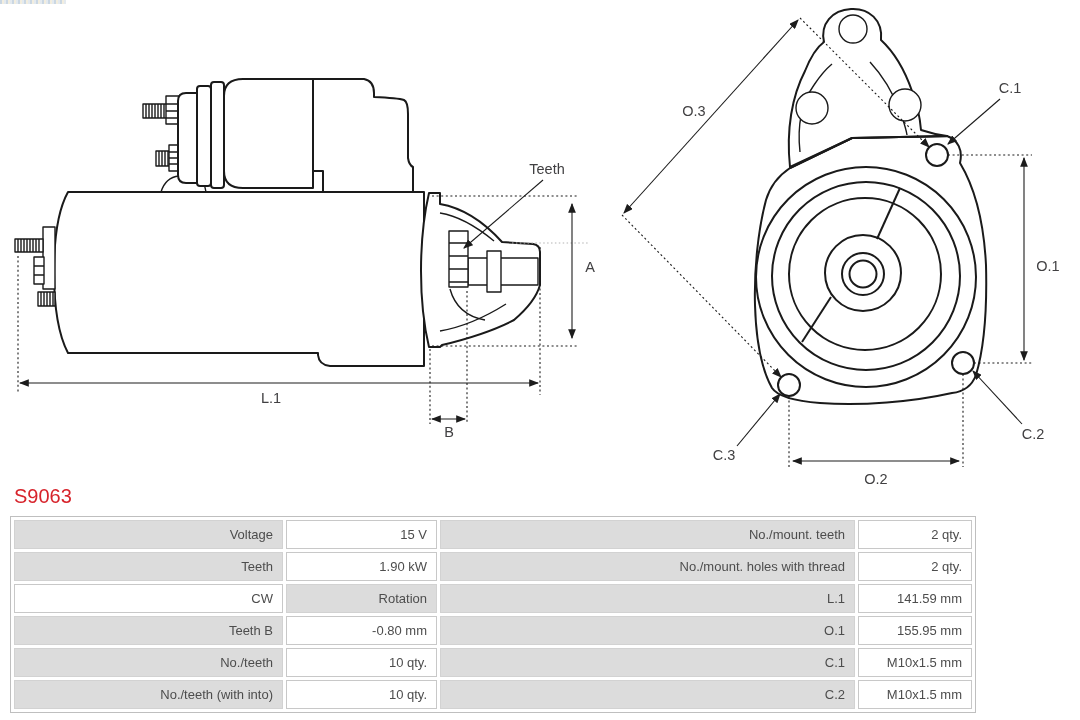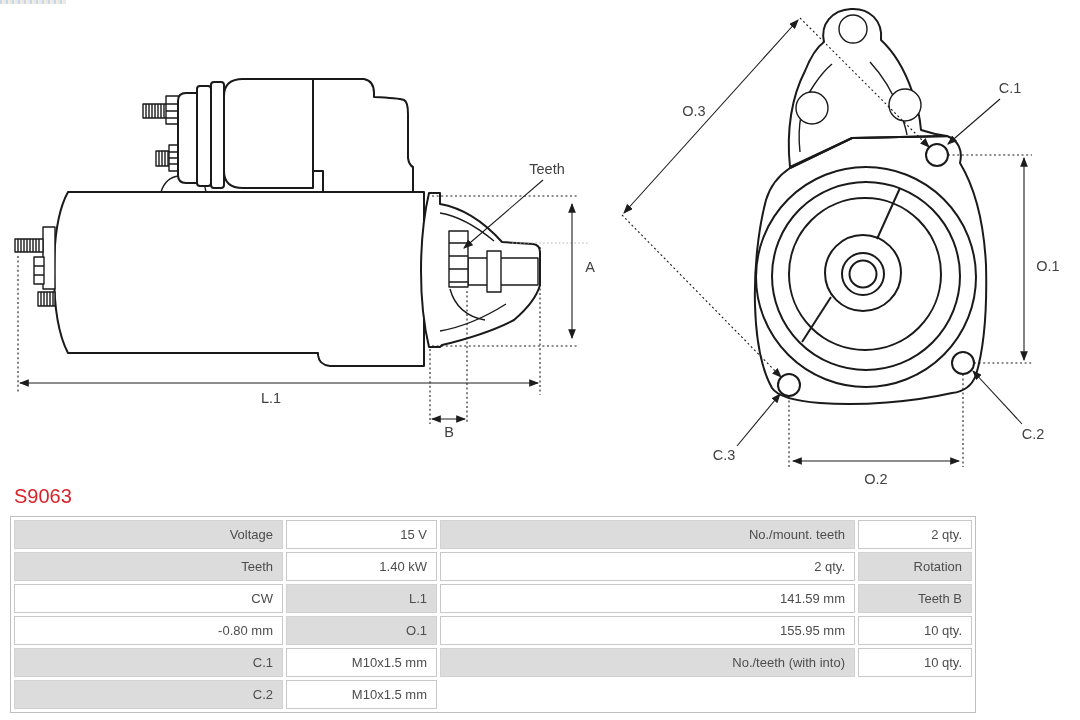--- a/index.html
+++ b/index.html
@@ -202,33 +202,35 @@
   <div class="part-number">S9063</div>
 
   <div class="spec-table">
 
     <div class="cell lbl">Voltage</div>
     <div class="cell val">15 V</div>
     <div class="cell lbl">No./mount. teeth</div>
     <div class="cell val">2 qty.</div>
 
     <div class="cell lbl">Teeth</div>
-    <div class="cell val">1.40 kW</div>
+    <div class="cell val">1.90 kW</div>
+    <div class="cell lbl">No./mount. holes with thread</div>
     <div class="cell val">2 qty.</div>
 
+    <div class="cell val">CW</div>
     <div class="cell lbl">Rotation</div>
-    <div class="cell val">CW</div>
     <div class="cell lbl">L.1</div>
     <div class="cell val">141.59 mm</div>
 
     <div class="cell lbl">Teeth B</div>
     <div class="cell val">-0.80 mm</div>
     <div class="cell lbl">O.1</div>
     <div class="cell val">155.95 mm</div>
 
+    <div class="cell lbl">No./teeth</div>
     <div class="cell val">10 qty.</div>
     <div class="cell lbl">C.1</div>
     <div class="cell val">M10x1.5 mm</div>
 
     <div class="cell lbl">No./teeth (with into)</div>
     <div class="cell val">10 qty.</div>
     <div class="cell lbl">C.2</div>
     <div class="cell val">M10x1.5 mm</div>
   </div>
 

